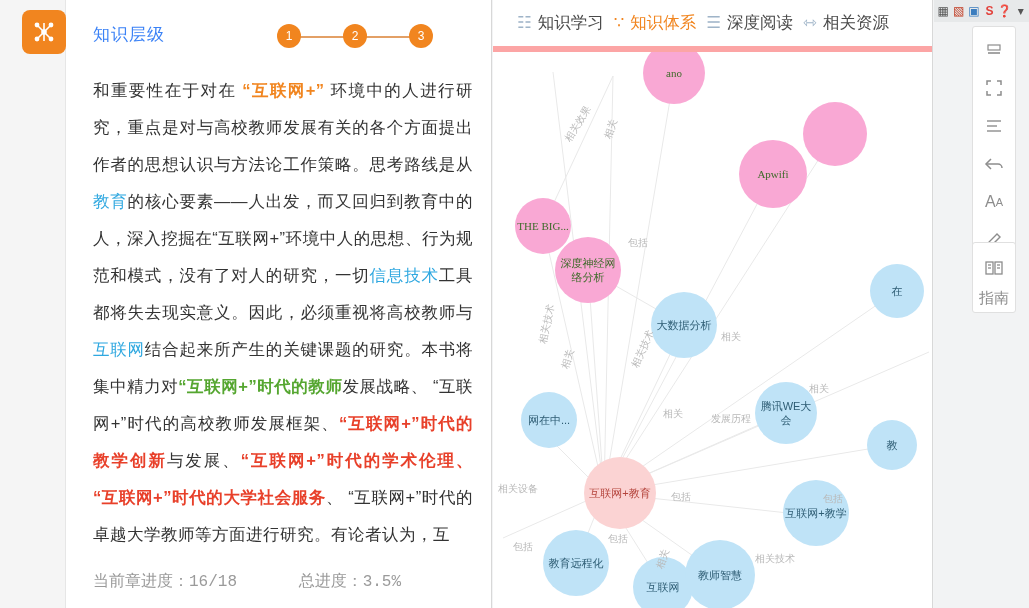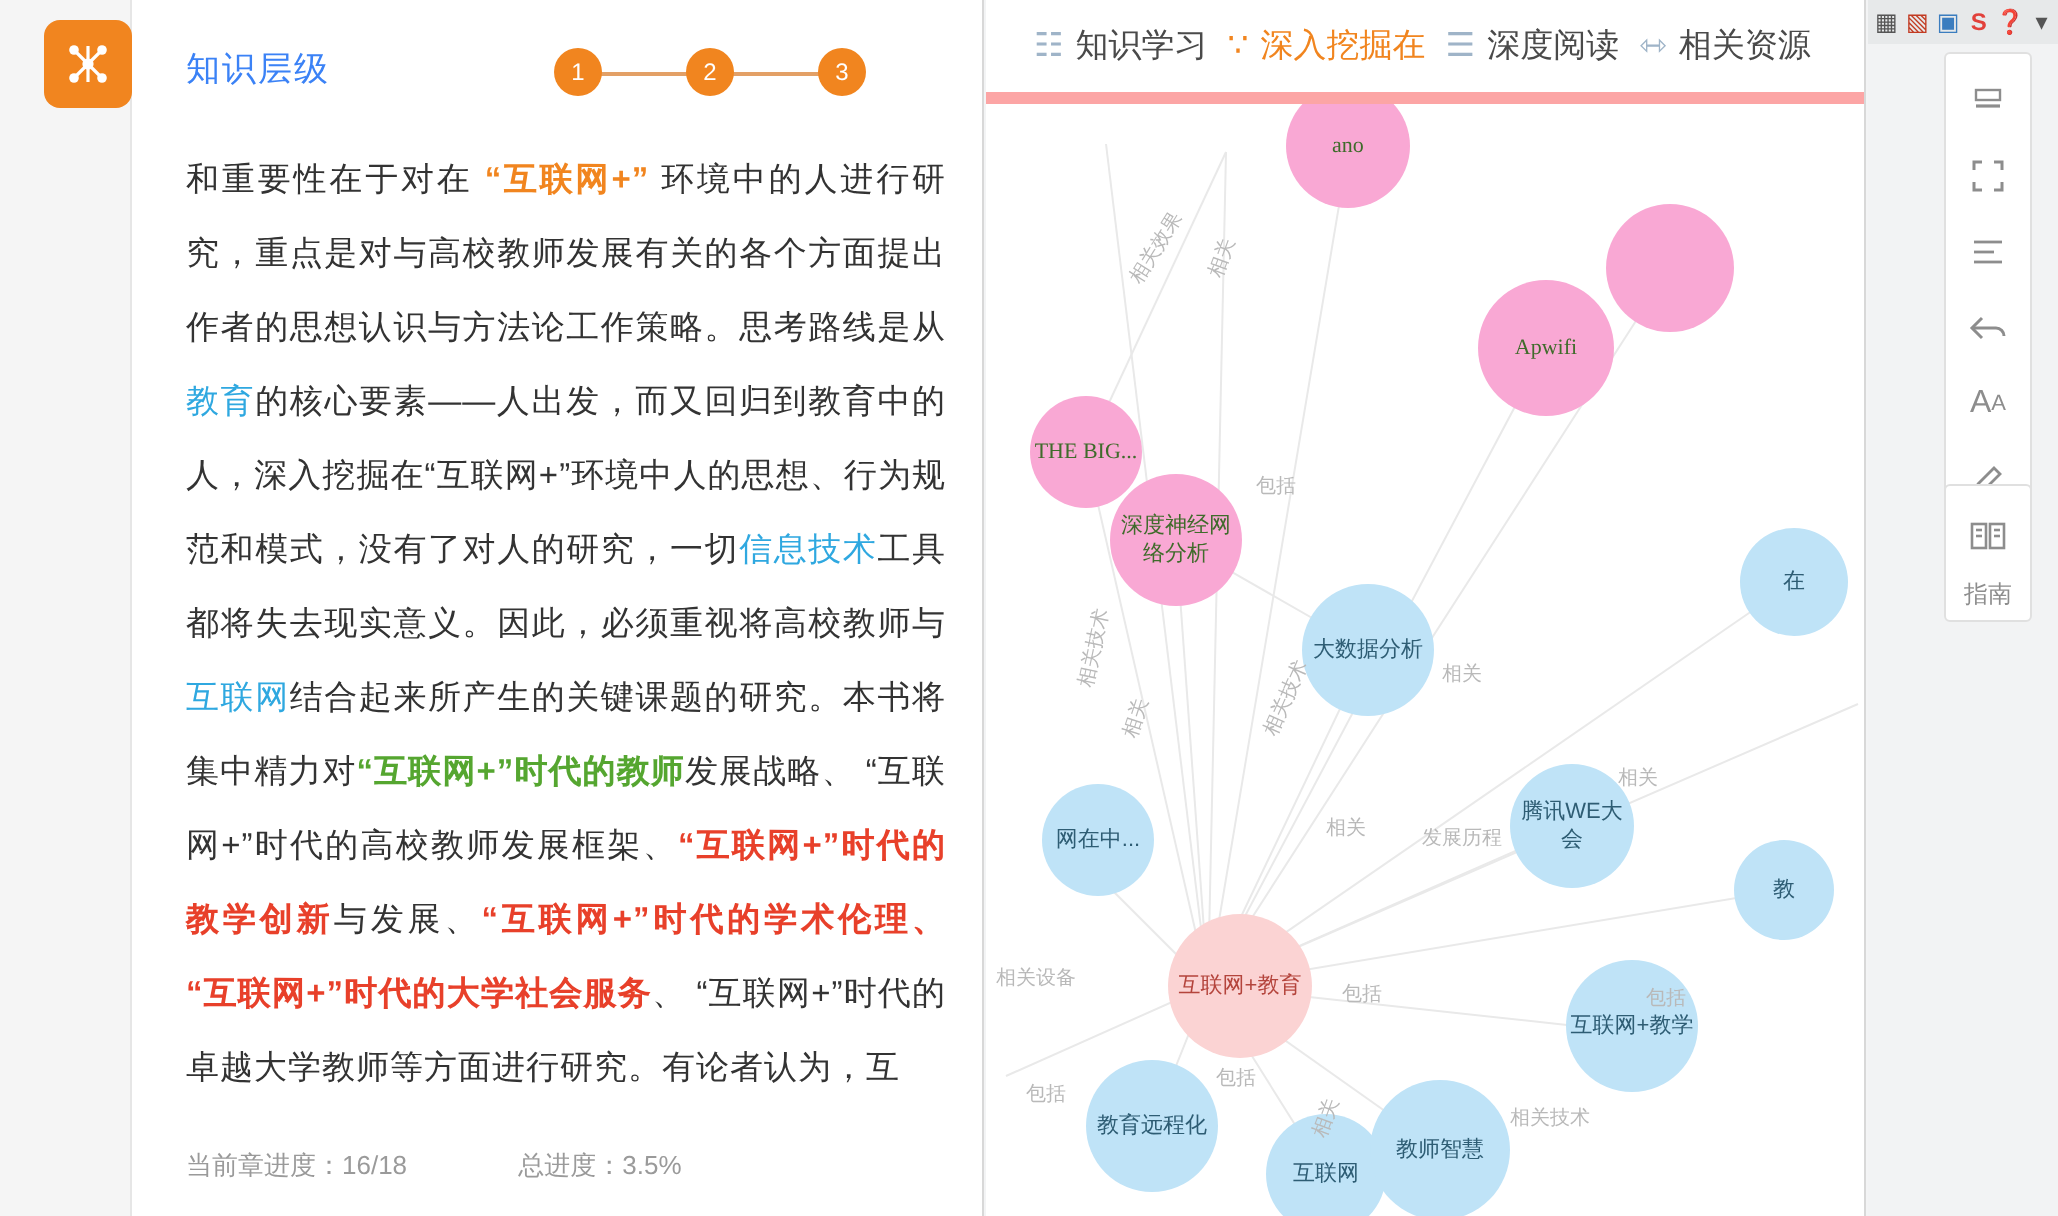--- a/index.html
+++ b/index.html
@@ -87,22 +87,23 @@
   }
   .kw-orange { color: #f1851f; font-weight: bold; }
   .kw-blue   { color: #2fa8e0; margin-top: 35px; }
   .kw-green  { color: #55a630; font-weight: bold; }
   .kw-red    { color: #e8402a; font-weight: bold; }
 
   #page-footer {
     position: absolute;
     left: 93px; bottom: 16px;
     width: 380px;
-    font-size: 13px;
+    font-size: 16px;
     color: #9a9a9a;
+    font-family: Liberation Mono, monospace;
   }
   #page-footer span.total { margin-left: 52px; }
 
   
   #graph-pane {
     position: absolute;
     left: 493px; top: 0;
     width: 440px; height: 608px;
     background: #ffffff;
     border-right: 1px solid #d8d8d8;
@@ -210,21 +211,21 @@
     left: 38px; top: 242px;
     width: 44px;
     background: #ffffff;
     border: 1px solid #e0e0e0;
     border-radius: 3px;
     padding: 6px 0 4px;
     box-sizing: border-box;
     text-align: center;
   }
   #rail-panel2 .rail-label {
-    font-size: 12px;
+    font-size: 15px;
     color: #8d8d8d;
     margin-top: 2px;
   }
 </style>
 </head>
 <body>
 
 <div id="app">
 
   <div id="reader">
@@ -265,21 +266,21 @@
     </div>
   </div>
 
   <div id="graph-pane">
 
     <div id="graph-tabs">
       <div class="gtab">
         <span class="gicon">☷</span><span>知识学习</span>
       </div>
       <div class="gtab active">
-        <span class="gicon orange">∵</span><span>深入挖掘在</span>
+        <span class="gicon orange">∵</span><span>知识体系</span>
       </div>
       <div class="gtab">
         <span class="gicon">☰</span><span>深度阅读</span>
       </div>
       <div class="gtab">
         <span class="gicon">⇿</span><span>相关资源</span>
       </div>
     </div>
 
     <div id="graph-canvas">

